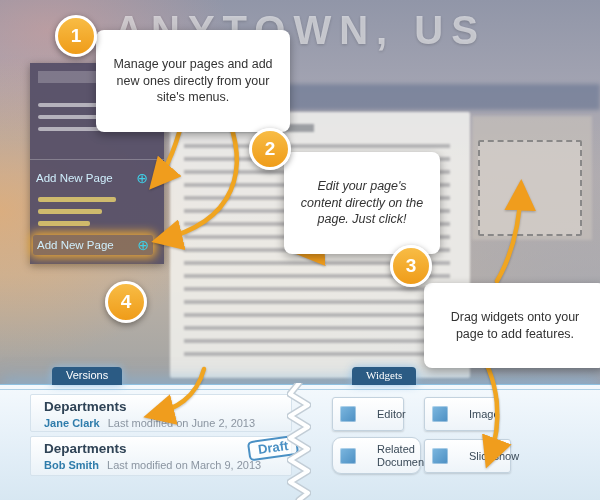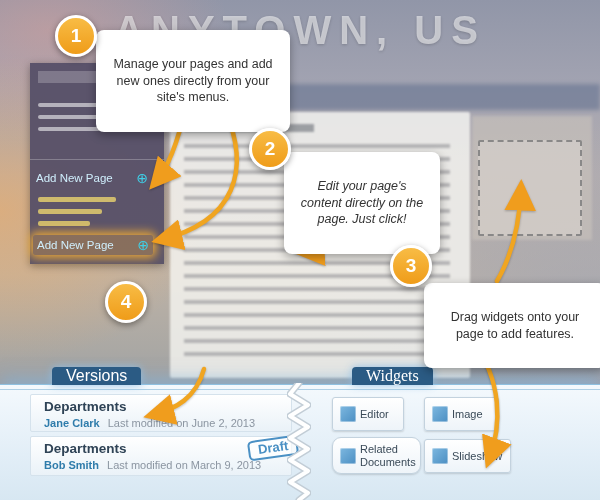--- a/index.html
+++ b/index.html
@@ -71,21 +71,21 @@
   .bottom-panel {
     position:absolute; left:0; top:384px; width:600px; height:116px;
     background:linear-gradient(180deg,#f4f9fd 0%,#e2eef7 60%,#d7e7f2 100%);
     border-top:1px solid #8fc0e0;
     box-shadow:0 -8px 14px -2px rgba(130,180,220,0.55);
     z-index:10;
   }
   .panel-topline { position:absolute; left:0; top:4px; width:100%; height:1px; background:#aecfe5; }
   .tab {
     position:absolute; top:367px; height:13px; padding:2px 14px 3px 14px;
-    background:#2b5b84; color:#fff; font-size:16px; line-height:13px;
+    background:#2b5b84; color:#fff; font-size:11px; line-height:13px;
     border-radius:4px 4px 0 0; box-shadow:0 0 8px rgba(140,190,230,0.9);
     z-index:11; cursor:pointer;
   }
   .versions-tab { left:52px; }
   .widgets-tab { left:352px;font-family:Liberation Serif, serif; }
   .version-row {
     position:absolute; left:30px; width:262px; padding:4px 13px; box-sizing:border-box;
     background:linear-gradient(180deg,#ffffff,#eaf2f8);
     border:1px solid #d5e2ec; border-radius:2px; z-index:11; cursor:pointer;
   }
@@ -95,21 +95,21 @@
   .v-sub { font-size:11px; margin-top:3px; white-space:nowrap; }
   .v-author { color:#2f7cab; font-weight:bold; }
   .v-mod { color:#8b95a1; margin-left:5px; }
   .draft-badge {
     position:absolute; left:248px; top:438px; transform:rotate(-8deg);
     border:2px solid #4a90c4; color:#4a90c4; font-weight:bold; font-size:13px;
     padding:0 8px 1px 8px; border-radius:5px; background:rgba(255,255,255,0.65);
     z-index:12;
   }
   .widget-btn {
-    position:absolute; display:flex; align-items:center; gap:4px; padding:16px 7px;
+    position:absolute; display:flex; align-items:center; gap:21px; padding:16px 7px;
     background:linear-gradient(180deg,#ffffff,#eef4f9);
     border:1px solid #c3d2de; border-radius:3px;
     box-shadow:0 1px 2px rgba(0,0,0,0.15);
     font-size:11px; color:#3a4a58; z-index:11; box-sizing:border-box; cursor:grab;
   }
   .wb-editor    { left:332px; top:397px; width:72px; height:28px; }
   .wb-image     { left:424px; top:397px; width:75px; height:32px; }
   .wb-related   { left:332px; top:437px; width:89px; height:37px;border-radius:9px; }
   .wb-slideshow { left:424px; top:439px; width:87px; height:30px; }
   .w-icon {

